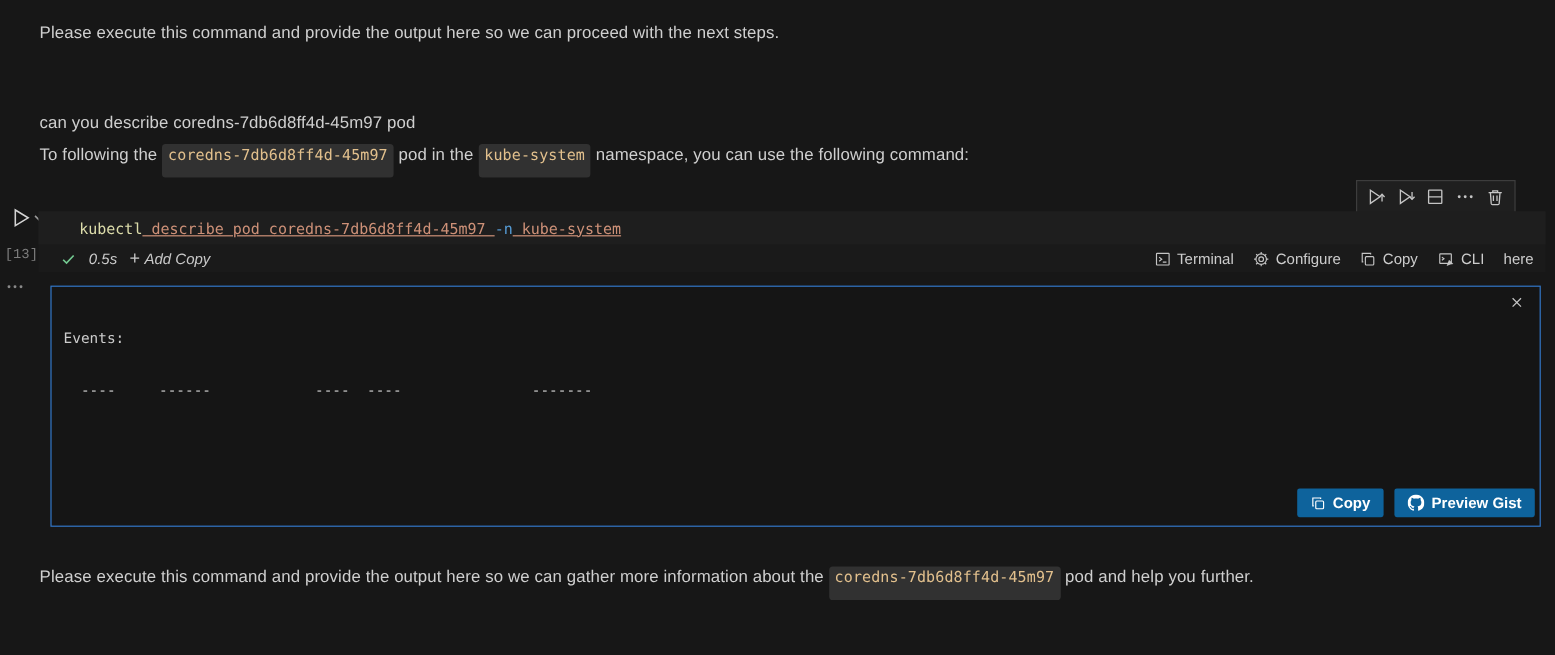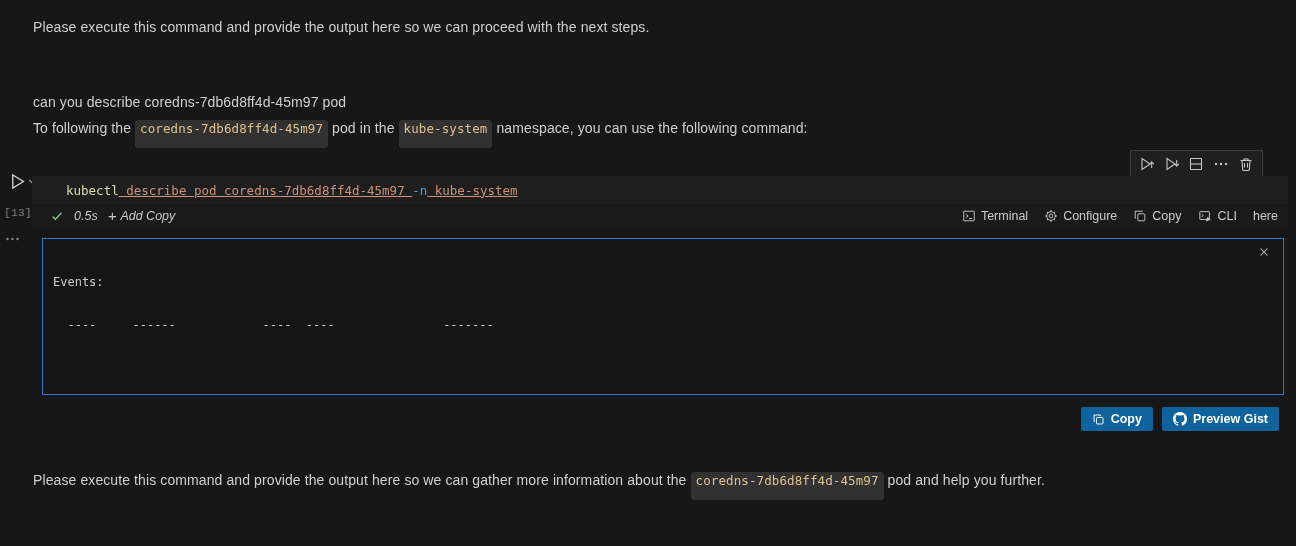--- a/index.html
+++ b/index.html
@@ -51,21 +51,21 @@
   .plus { font-size:15px; color:#c8c8c8; }
   
   .gutter-run { position:absolute; left:8px; top:172px; display:flex; align-items:flex-start; cursor:pointer; }
   .exec-count {
     position:absolute; left:4px; top:206px;
     font-family:Liberation Mono, monospace; font-size:11.5px; color:#7d7d7d;
   }
   .output-dots { position:absolute; left:5px; top:230px; cursor:pointer; }
   
   .output-box {
-    position:absolute; left:42px; top:238px; width:1242px; height:157px;
+    position:absolute; left:42px; top:238px; width:1242px; height:201px;
     background:#151515; border:1.5px solid #3277c8;
     padding:7px 10px; overflow:hidden;
   }
   .term {
     font-family:"DejaVu Sans Mono", monospace; font-size:12px; line-height:14.4px;
     color:#cccccc; white-space:pre;
   }
   .term-line { height:14.4px; }
   .output-close { position:absolute; top:6px; right:12px; cursor:pointer; }
   

